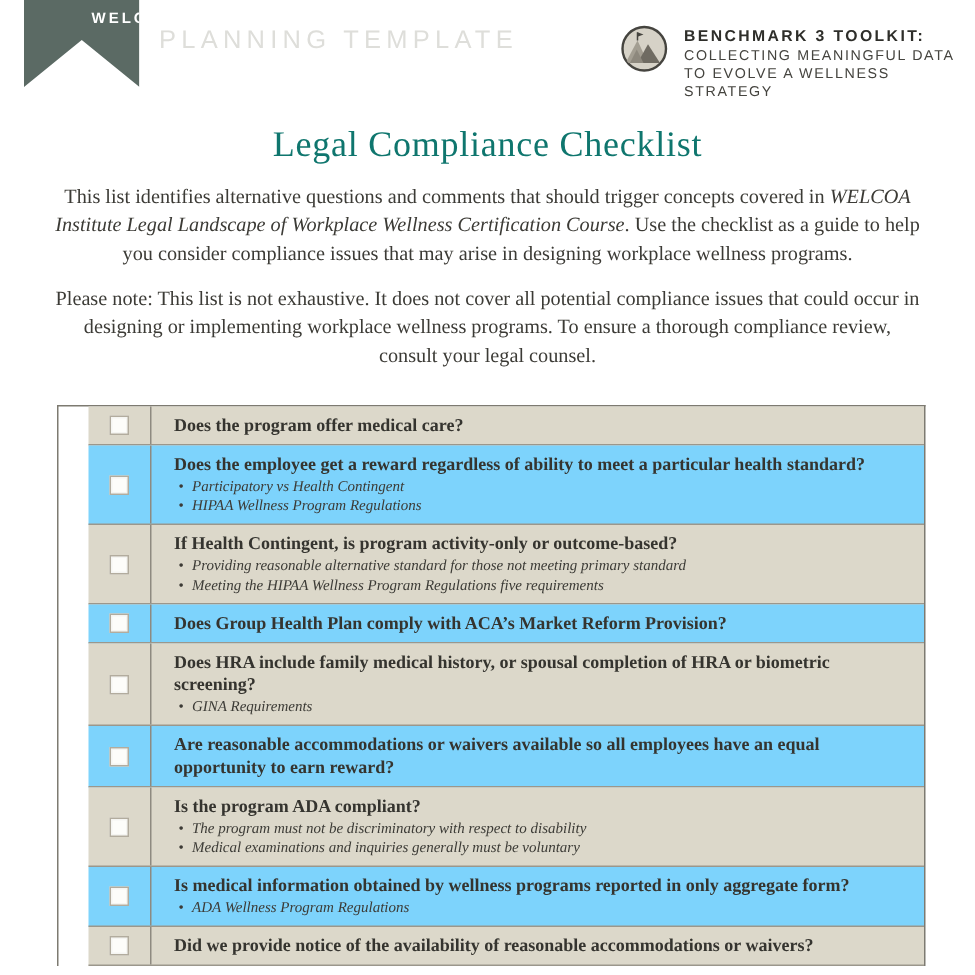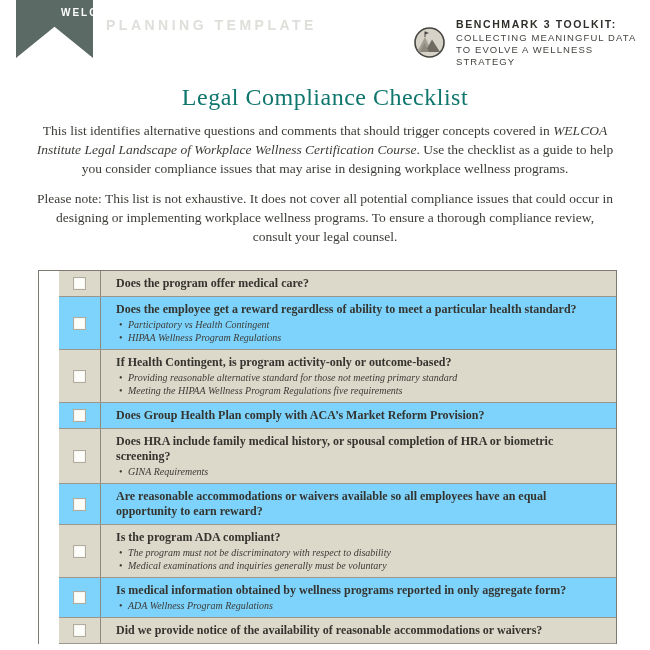--- a/index.html
+++ b/index.html
@@ -15,24 +15,24 @@
   }
   .banner-text {
     position: absolute; top: 7px; left: 0; width: 100%;
     text-align: center; color: #ffffff;
     font-family: "Liberation Sans", sans-serif;
     font-size: 10px; font-weight: bold; letter-spacing: 2px; padding-left: 45px;
   }
   .template-label {
     position: absolute; left: 106px; top: 17px;
     font-family: "Liberation Sans", sans-serif;
-    font-size: 14px; font-weight: bold; letter-spacing: 3.5px;
+    font-size: 17px; font-weight: normal; letter-spacing: 3.5px;
     color: #dededa;
   }
-  .toolkit { position: absolute; left: 413px; top: 16px; display: flex; align-items: center; }
+  .toolkit { position: absolute; left: 413px; top: 16px; display: flex; align-items: flex-start; }
   .toolkit-icon { width: 33px; height: 33px; margin-right: 10px; flex: 0 0 auto; }
   .toolkit-text { font-family: "Liberation Sans", sans-serif; padding-top: 2px; }
   .toolkit-title {
     font-size: 10.5px; font-weight: bold; letter-spacing: 1.6px; color: #2e2e2a;
     margin-bottom: 2px;
   }
   .toolkit-sub {
     font-size: 9.5px; letter-spacing: 1.1px; color: #45443f; line-height: 12px;
   }
 

